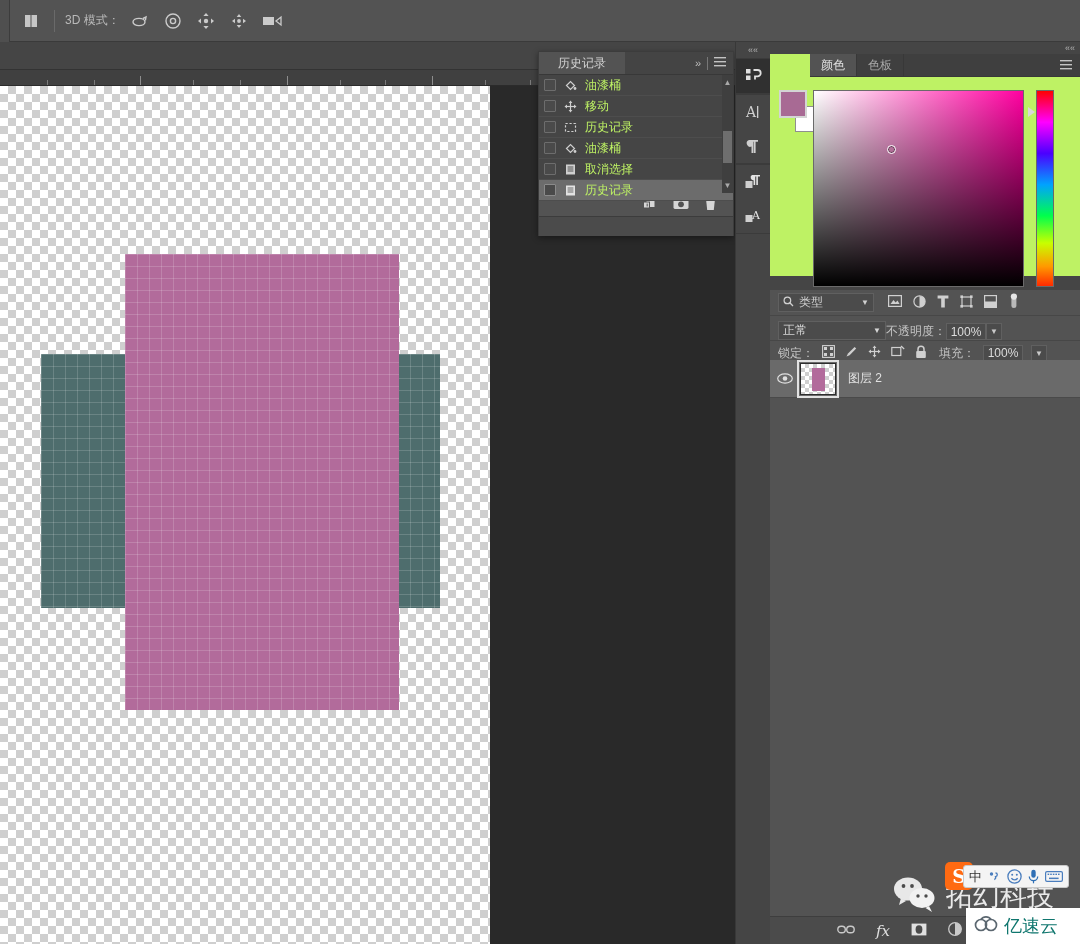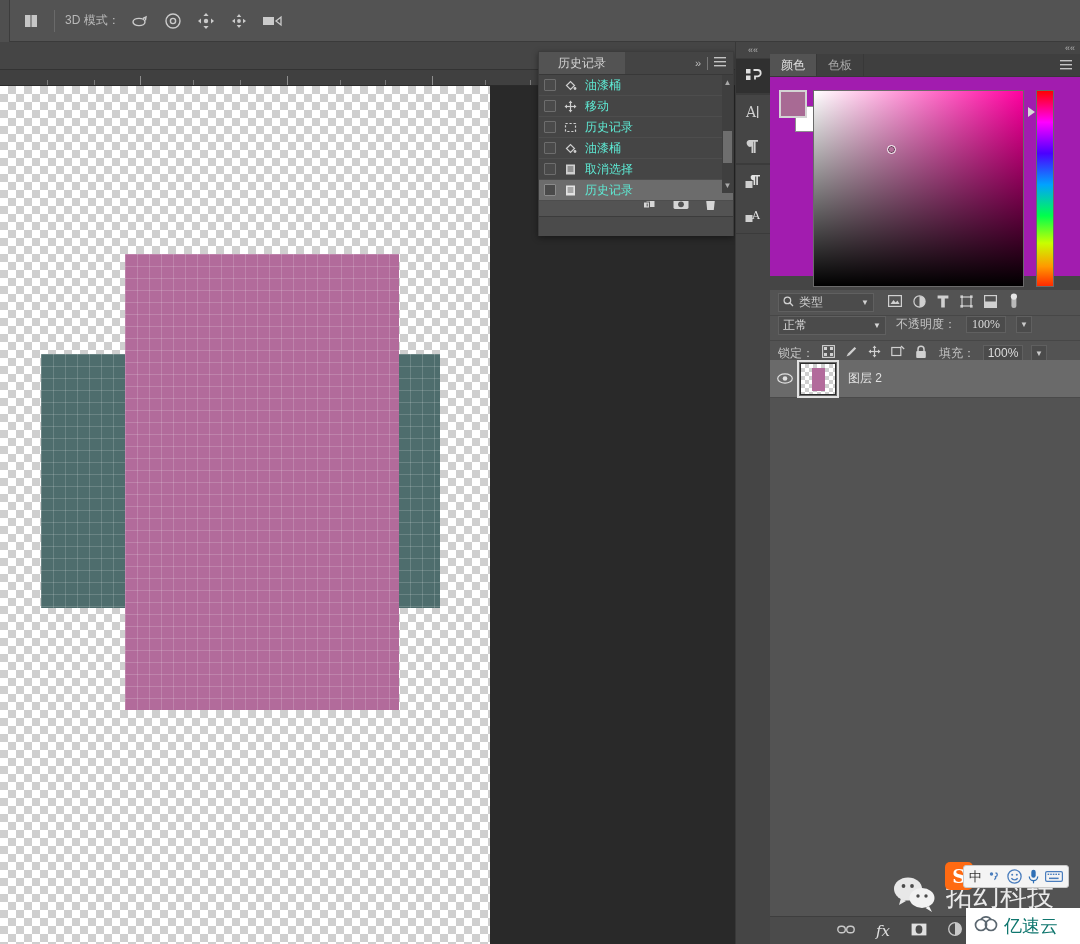--- a/index.html
+++ b/index.html
@@ -80,21 +80,21 @@
      color:#d3d3d3; font-size:12px;}
   #history-tabfill{ flex:1; }
   #history-menu{ display:flex; align-items:center; gap:6px; padding-right:7px; color:#bdbdbd;}
   #history-list{ position:relative; background:#454545; height:118px; }
   .hist-row{ height:21px; display:flex; align-items:center; border-bottom:1px solid #4d4d4d;
      padding-left:5px; gap:7px;}
   .hist-row.selected{ background:#6c6c6c; }
   .hist-check{ width:12px;height:12px;border:1px solid #6d6d6d; border-radius:1px; background:#4a4a4a;}
   .hist-row.selected .hist-check{ border-color:#8a8a8a;}
   .hist-ico{ width:15px;height:15px; display:flex;align-items:center;justify-content:center; color:#d0d0d0;}
-  .hist-label{ font-size:12px; color:#5eead4; }
+  .hist-label{ font-size:12px; color:#bef264; }
   #hist-scroll{ position:absolute; right:0; top:0; width:11px; height:118px; background:#3f3f3f;}
   #hist-thumb{ position:absolute; right:1px; top:56px; width:9px; height:32px; background:#6e6e6e;}
   .sc-arrow{ position:absolute; right:1px; width:9px; height:11px; color:#a9a9a9; font-size:8px;
      display:flex;align-items:center;justify-content:center;}
   #history-footer{ height:23px; background:#535353; display:flex; align-items:center;
      justify-content:flex-end; gap:15px; padding-right:16px; color:#d8d8d8;}
   #history-bottomedge{height:20px;background:#4b4b4b;border-top:1px solid #3c3c3c;}
 
   
   #right-col{ position:absolute; left:770px; top:42px; width:310px; height:902px; background:#454545;}
@@ -102,21 +102,21 @@
      display:flex;align-items:center;justify-content:flex-end; padding-right:5px;}
   .panel-tabbar{ height:23px; background:#3f3f3f; display:flex; align-items:stretch;
     border-bottom:1px solid #383838;}
   .panel-tab{ padding:0 11px; display:flex;align-items:center; font-size:12px; color:#a8a8a8;
      border-right:1px solid #383838;}
   .panel-tab.active{ background:#535353; color:#e0e0e0; }
   .tabfill{ flex:1; }
   .panel-menu{ display:flex;align-items:center; padding-right:8px; color:#bdbdbd;}
 
   
-  #color-panel{ background:#a21caf; height:222px; position:relative; }
+  #color-panel{ background:#bef264; height:222px; position:relative;padding-left:40px; }
   #color-swatches{ position:absolute; left:9px; top:36px; width:42px; height:42px;}
   #fg-swatch{ position:absolute; left:0; top:0; width:28px;height:28px; background:#a86a94;
      border:2px solid #d4d4d4;}
   #bg-swatch{ position:absolute; left:16px; top:16px; width:26px;height:26px; background:#ffffff;
      border:1px solid #8f8f8f;}
   #sv-square{ position:absolute; left:43px; top:36px; width:211px; height:197px;
      border:1px solid #6a6a6a;}
   #sv-grad{ position:absolute; inset:0;
      background:
        linear-gradient(to top, #000 0%, rgba(0,0,0,0) 100%),
@@ -131,22 +131,22 @@
   #hue-marker{ position:absolute; left:258px; top:53px; width:0;height:0;
      border-top:5px solid transparent;border-bottom:5px solid transparent;border-left:7px solid #d9d9d9;}
 
   
   #layers-panel{ position:absolute; left:0; top:248px; width:310px; height:654px; background:#535353;}
   #layer-filter{ height:26px; display:flex; align-items:center; gap:0; padding:0 8px;
      border-bottom:1px solid #474747;}
   #filter-select{ width:96px; height:19px; background:#4b4b4b; border:1px solid #606060;
      display:flex;align-items:center; gap:5px; padding:0 4px; font-size:12px; color:#d0d0d0;}
   .filter-icons{ display:flex;align-items:center; gap:11px; margin-left:14px; color:#cfcfcf;}
-  #blend-row{ height:25px; display:flex; align-items:flex-start; padding:0 8px; gap:10px;
-     border-bottom:1px solid #474747;font-family:Liberation Serif, serif;}
+  #blend-row{ height:25px; display:flex; align-items:flex-end; padding:0 8px; gap:0;
+     border-bottom:1px solid #474747;}
   #blend-select{ width:108px; height:19px; background:#4b4b4b; border:1px solid #606060;
      display:flex;align-items:center; justify-content:space-between; padding:0 4px;
      font-size:12px; color:#d6d6d6;}
   .small-label{ font-size:12px; color:#c4c4c4; white-space:nowrap;}
   .num-box{ background:#4b4b4b; border:1px solid #606060; height:17px; min-width:40px;
      display:flex;align-items:center;justify-content:center; font-size:12px; color:#dcdcdc;}
   .chev{ width:16px;height:17px; background:#4b4b4b;border:1px solid #606060;
      display:flex;align-items:center;justify-content:center;font-size:8px;color:#c9c9c9;}
   #lock-row{ height:25px; display:flex; align-items:center; padding:0 8px; gap:8px;
      border-bottom:1px solid #474747;}

